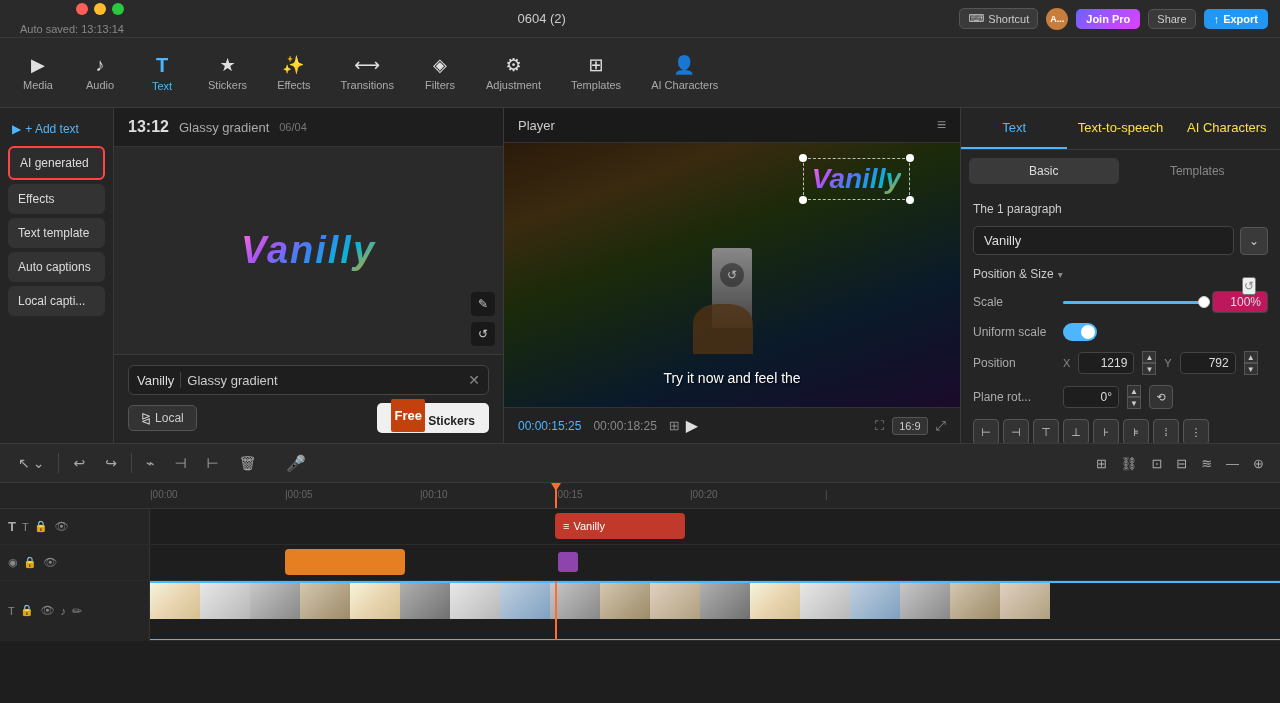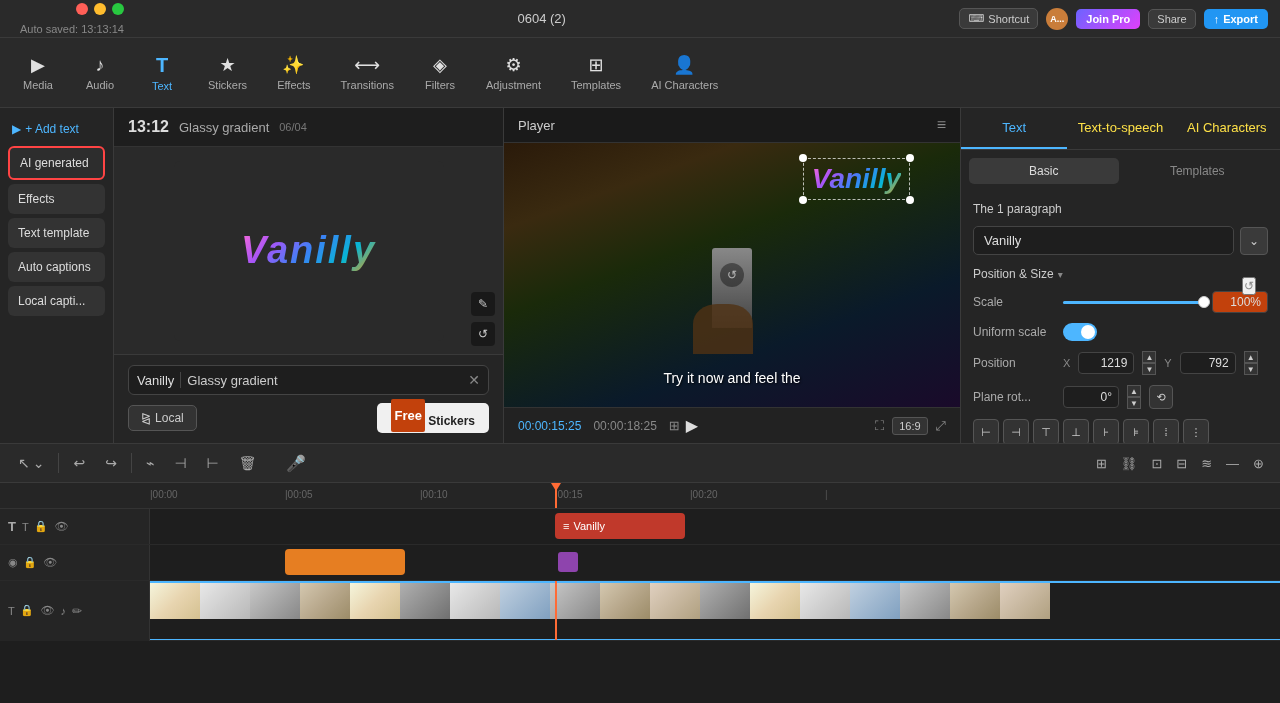--- a/index.html
+++ b/index.html
@@ -94,21 +94,21 @@
     .section-title-expand { color: #888; font-size: 10px; cursor: pointer; }
     .text-input-row { display: flex; align-items: center; gap: 6px; margin-bottom: 12px; }
     .text-input-field { flex: 1; background: #1e1e1e; border: 1px solid #444; color: #ddd; font-size: 13px; padding: 6px 10px; border-radius: 5px; }
     .text-input-chevron { background: #3a3a3a; border: 1px solid #555; color: #ccc; width: 28px; height: 28px; border-radius: 4px; cursor: pointer; display: flex; align-items: center; justify-content: center; font-size: 12px; }
     .prop-row { display: flex; align-items: center; margin-bottom: 10px; }
     .prop-label { font-size: 12px; color: #aaa; width: 90px; flex-shrink: 0; }
     .slider-container { display: flex; align-items: center; gap: 8px; flex: 1; }
     .slider { flex: 1; height: 3px; background: #444; border-radius: 2px; position: relative; cursor: pointer; }
     .slider-fill { height: 100%; background: #4db6ff; border-radius: 2px; }
     .slider-thumb { width: 12px; height: 12px; background: white; border-radius: 50%; position: absolute; top: -4.5px; border: 1px solid #ccc; cursor: pointer; }
-    .num-input { background: #c2410c; border: 1px solid #444; color: #ddd; font-size: 12px; width: 56px; text-align: right; padding: 3px 6px; border-radius: 4px; }
+    .num-input { background: #be185d; border: 1px solid #444; color: #ddd; font-size: 12px; width: 56px; text-align: right; padding: 3px 6px; border-radius: 4px; }
     .toggle-switch { width: 34px; height: 18px; background: #4db6ff; border-radius: 9px; position: relative; cursor: pointer; flex-shrink: 0; }
     .toggle-knob { width: 14px; height: 14px; background: white; border-radius: 50%; position: absolute; right: 2px; top: 2px; }
     .pos-row { display: flex; align-items: center; gap: 8px; }
     .pos-label { font-size: 11px; color: #888; }
     .pos-num-input { background: #1e1e1e; border: 1px solid #444; color: #ddd; font-size: 12px; width: 56px; text-align: right; padding: 3px 6px; border-radius: 4px; }
     .stepper { display: flex; flex-direction: column; }
     .stepper-btn { background: #333; border: 1px solid #555; color: #ccc; width: 14px; height: 12px; cursor: pointer; font-size: 8px; display: flex; align-items: center; justify-content: center; }
     .rotation-row { display: flex; align-items: center; gap: 8px; }
     .rot-input { background: #1e1e1e; border: 1px solid #444; color: #ddd; font-size: 12px; width: 56px; text-align: right; padding: 3px 6px; border-radius: 4px; }
     .rot-refresh { background: #333; border: 1px solid #555; color: #ccc; width: 24px; height: 24px; border-radius: 4px; cursor: pointer; display: flex; align-items: center; justify-content: center; font-size: 11px; }

